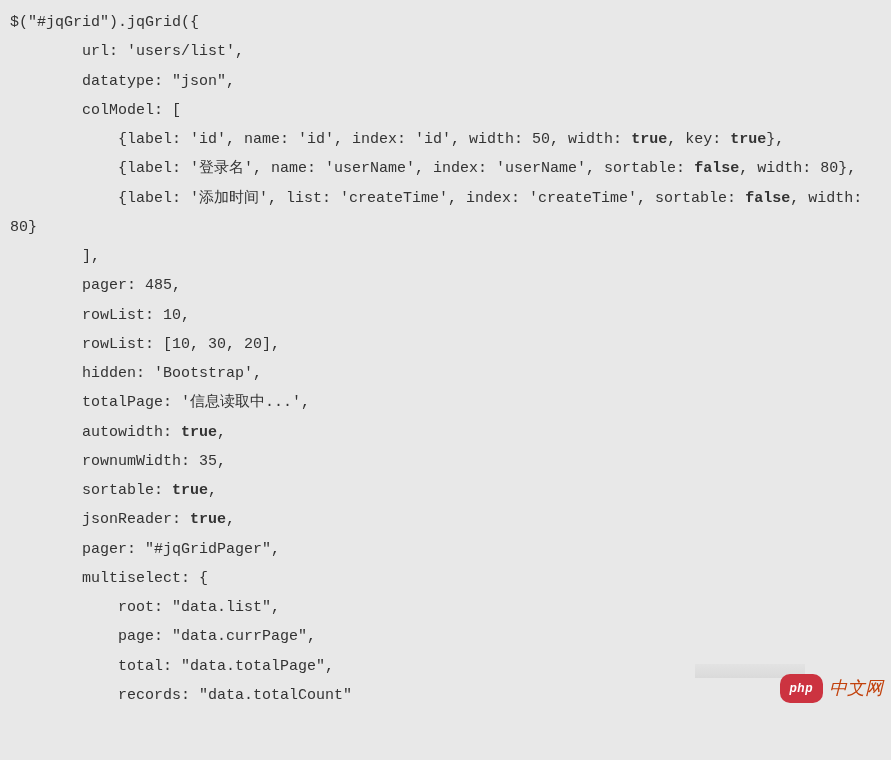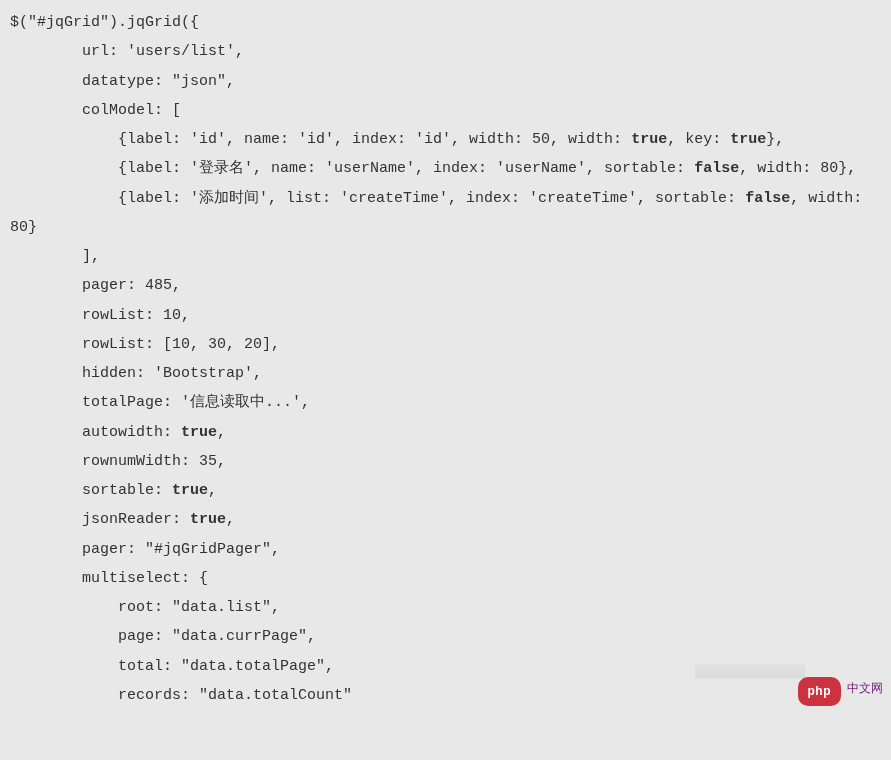--- a/index.html
+++ b/index.html
@@ -23,36 +23,38 @@
       font-family: inherit;
     }
     .bold {
       font-weight: bold;
     }
     .watermark {
       position: absolute;
       right: 8px;
       bottom: 12px;
       display: flex;
+      align-items: center;
       gap: 6px;
+      font-style: italic;
     }
     .watermark-pill {
       background: #cc3340;
       color: #fff;
       font-family: Arial, sans-serif;
       font-size: 12px;
       font-weight: bold;
       padding: 3px 10px;
       border-radius: 10px;
       letter-spacing: 0.5px;
     }
     .watermark-text {
-      color: #701a75;
+      color: #c2410c;
       font-family: "Microsoft YaHei", Arial, sans-serif;
-      font-size: 12px;
+      font-size: 18px;
     }
     .watermark-strip {
       position: absolute;
       right: 86px;
       bottom: 40px;
       width: 110px;
       height: 14px;
       background: linear-gradient(to bottom, #ddd, #ccc);
       opacity: 0.5;
     }

